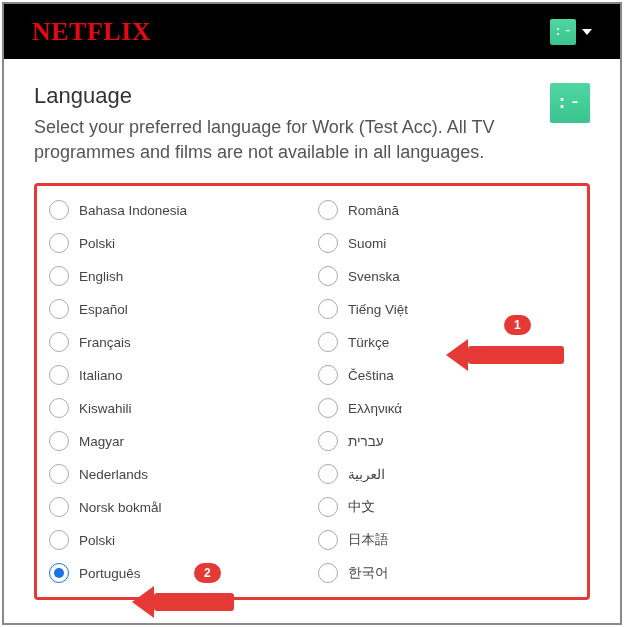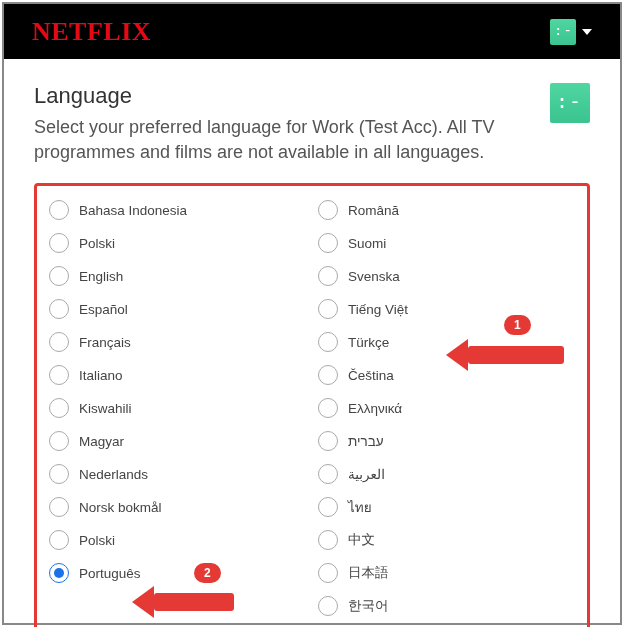--- a/index.html
+++ b/index.html
@@ -263,24 +263,20 @@
           <div class="radio-row">
             <div class="radio"></div>
             <span class="radio-label">עברית</span>
           </div>
           <div class="radio-row">
             <div class="radio"></div>
             <span class="radio-label">العربية</span>
           </div>
           <div class="radio-row">
             <div class="radio"></div>
-            <span class="radio-label">ไทย</span>
-          </div>
-          <div class="radio-row">
-            <div class="radio"></div>
             <span class="radio-label">中文</span>
           </div>
           <div class="radio-row">
             <div class="radio"></div>
             <span class="radio-label">日本語</span>
           </div>
           <div class="radio-row">
             <div class="radio"></div>
             <span class="radio-label">한국어</span>
           </div>

